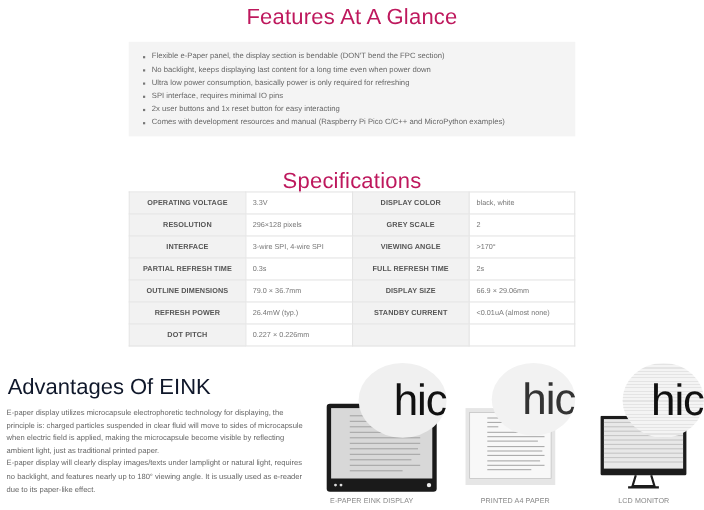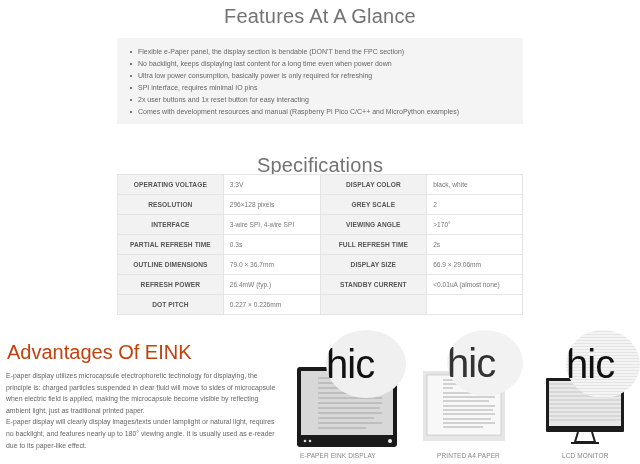--- a/index.html
+++ b/index.html
@@ -1,39 +1,39 @@
 <!DOCTYPE html>
 <html><head>
 <meta charset="utf-8">
 <style>
   * { box-sizing: border-box; margin: 0; padding: 0; }
   html, body { width: 640px; height: 464px; background: #ffffff; overflow: hidden; }
   body { font-family: "Liberation Sans", sans-serif; color: #555; position: relative; }
 
-  .h1 { position: absolute; left: 0; width: 640px; text-align: center; font-size: 20px; color: #737373; font-weight: normal; letter-spacing: 0.2px; }
+  .h1 { position: absolute; left: 0; width: 640px; text-align: center; font-size: 20px; color: #be185d; font-weight: normal; letter-spacing: 0.2px; }
   #feat-title { top: 5px; }
   #spec-title { top: 154px; }
 
   .feat-box { position: absolute; left: 117px; top: 38px; width: 406px; height: 86px; background: #f4f4f4; padding: 8px 0 0 13px; }
   .feat-box ul { list-style: none; }
   .feat-box li { font-size: 7px; color: #666; height: 12px; line-height: 12px; display: flex; align-items: center; white-space: nowrap; }
   .feat-box li .dot { width: 2px; height: 2px; background: #777; margin-right: 6px; flex: none; }
 
   table.spec { position: absolute; left: 117px; top: 174px; width: 406px; border-collapse: collapse; }
   table.spec td { height: 20px; border: 1px solid #e4e4e4; font-size: 6.6px; }
   table.spec td.k { background: #f2f2f2; text-align: center; font-weight: bold; color: #555; width: 106px; letter-spacing: 0.1px; }
   table.spec td.v { background: #fff; color: #777; padding-left: 6px; width: 97px; }
   table.spec td.k2 { width: 107px; }
   table.spec td.v2 { width: 96px; }
 
-  #adv-title { position: absolute; left: 7px; top: 341px; font-size: 20px; color: #c2410c; font-weight: normal; }
+  #adv-title { position: absolute; left: 7px; top: 341px; font-size: 20px; color: #0f172a; font-weight: normal; }
   .adv-text { position: absolute; left: 6px; top: 370px; width: 275px; font-size: 6.9px; line-height: 11.6px; color: #666; }
   .cap { position: absolute; font-size: 6.5px; color: #888; white-space: nowrap; letter-spacing: 0.1px; }
 
-  .bubble { position: absolute; border-radius: 50%; background: #ececec; overflow: hidden; display: flex; align-items: center; justify-content: flex-start; }
+  .bubble { position: absolute; border-radius: 50%; background: #ececec; overflow: hidden; display: flex; align-items: center; justify-content: flex-end; }
   .bubble span { font-family: "Liberation Sans", sans-serif; font-size: 40px; color: #111; letter-spacing: -1px; }
 </style>
 </head>
 <body>
 
 <h1 class="h1" id="feat-title">Features At A Glance</h1>
 
 <div class="feat-box">
   <ul>
     <li>

